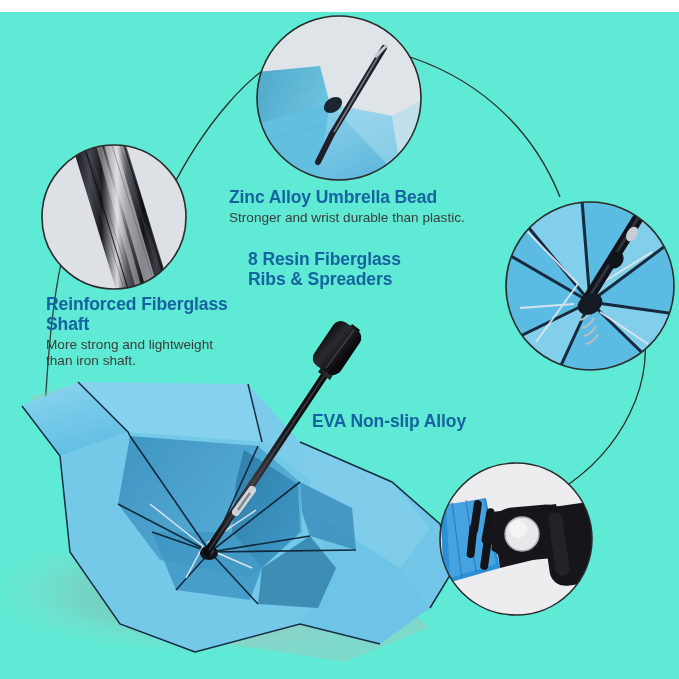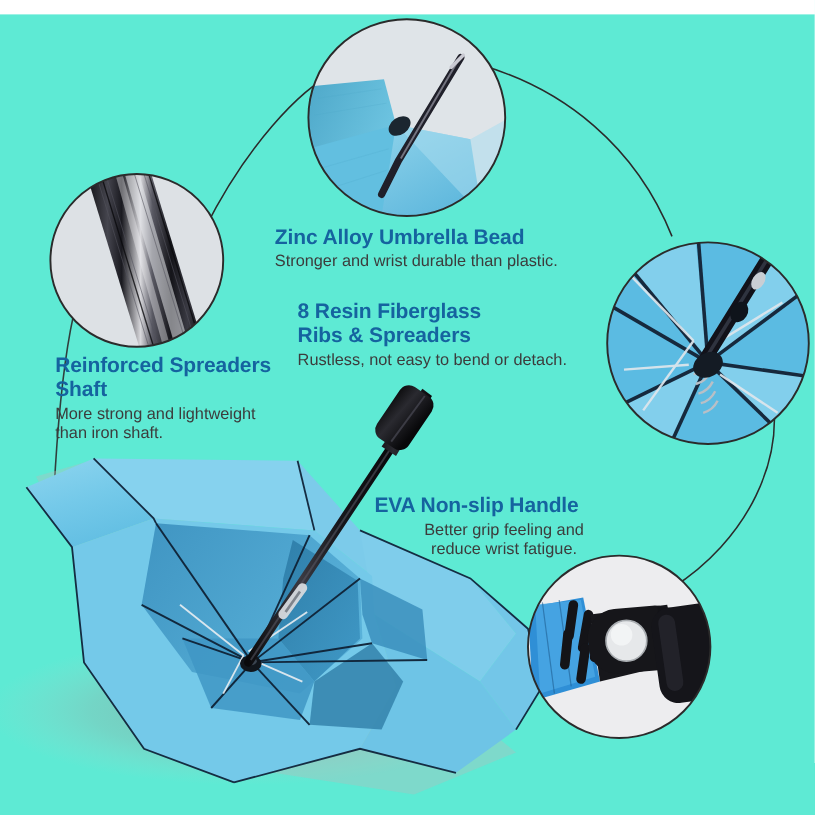--- a/index.html
+++ b/index.html
@@ -350,29 +350,26 @@
   </svg>
 
   <div class="callout" id="callout-bead">
     <div class="c-title">Zinc Alloy Umbrella Bead</div>
     <div class="c-sub">Stronger and wrist durable than plastic.</div>
   </div>
 
   <div class="callout" id="callout-ribs">
     <div class="c-title">8 Resin Fiberglass
 Ribs &amp; Spreaders</div>
-    <div class="c-sub">Rustless, not easy to bend or detach.</div>
   </div>
 
   <div class="callout" id="callout-shaft">
-    <div class="c-title">Reinforced Spreaders
+    <div class="c-title">Reinforced Fiberglass
 Shaft</div>
     <div class="c-sub">More strong and lightweight
 than iron shaft.</div>
   </div>
 
   <div class="callout" id="callout-handle">
-    <div class="c-title">EVA Non-slip Handle</div>
-    <div class="c-sub">Better grip feeling and
-reduce wrist fatigue.</div>
+    <div class="c-title">EVA Non-slip Alloy</div>
   </div>
 
 </div>
 
 </body></html>

